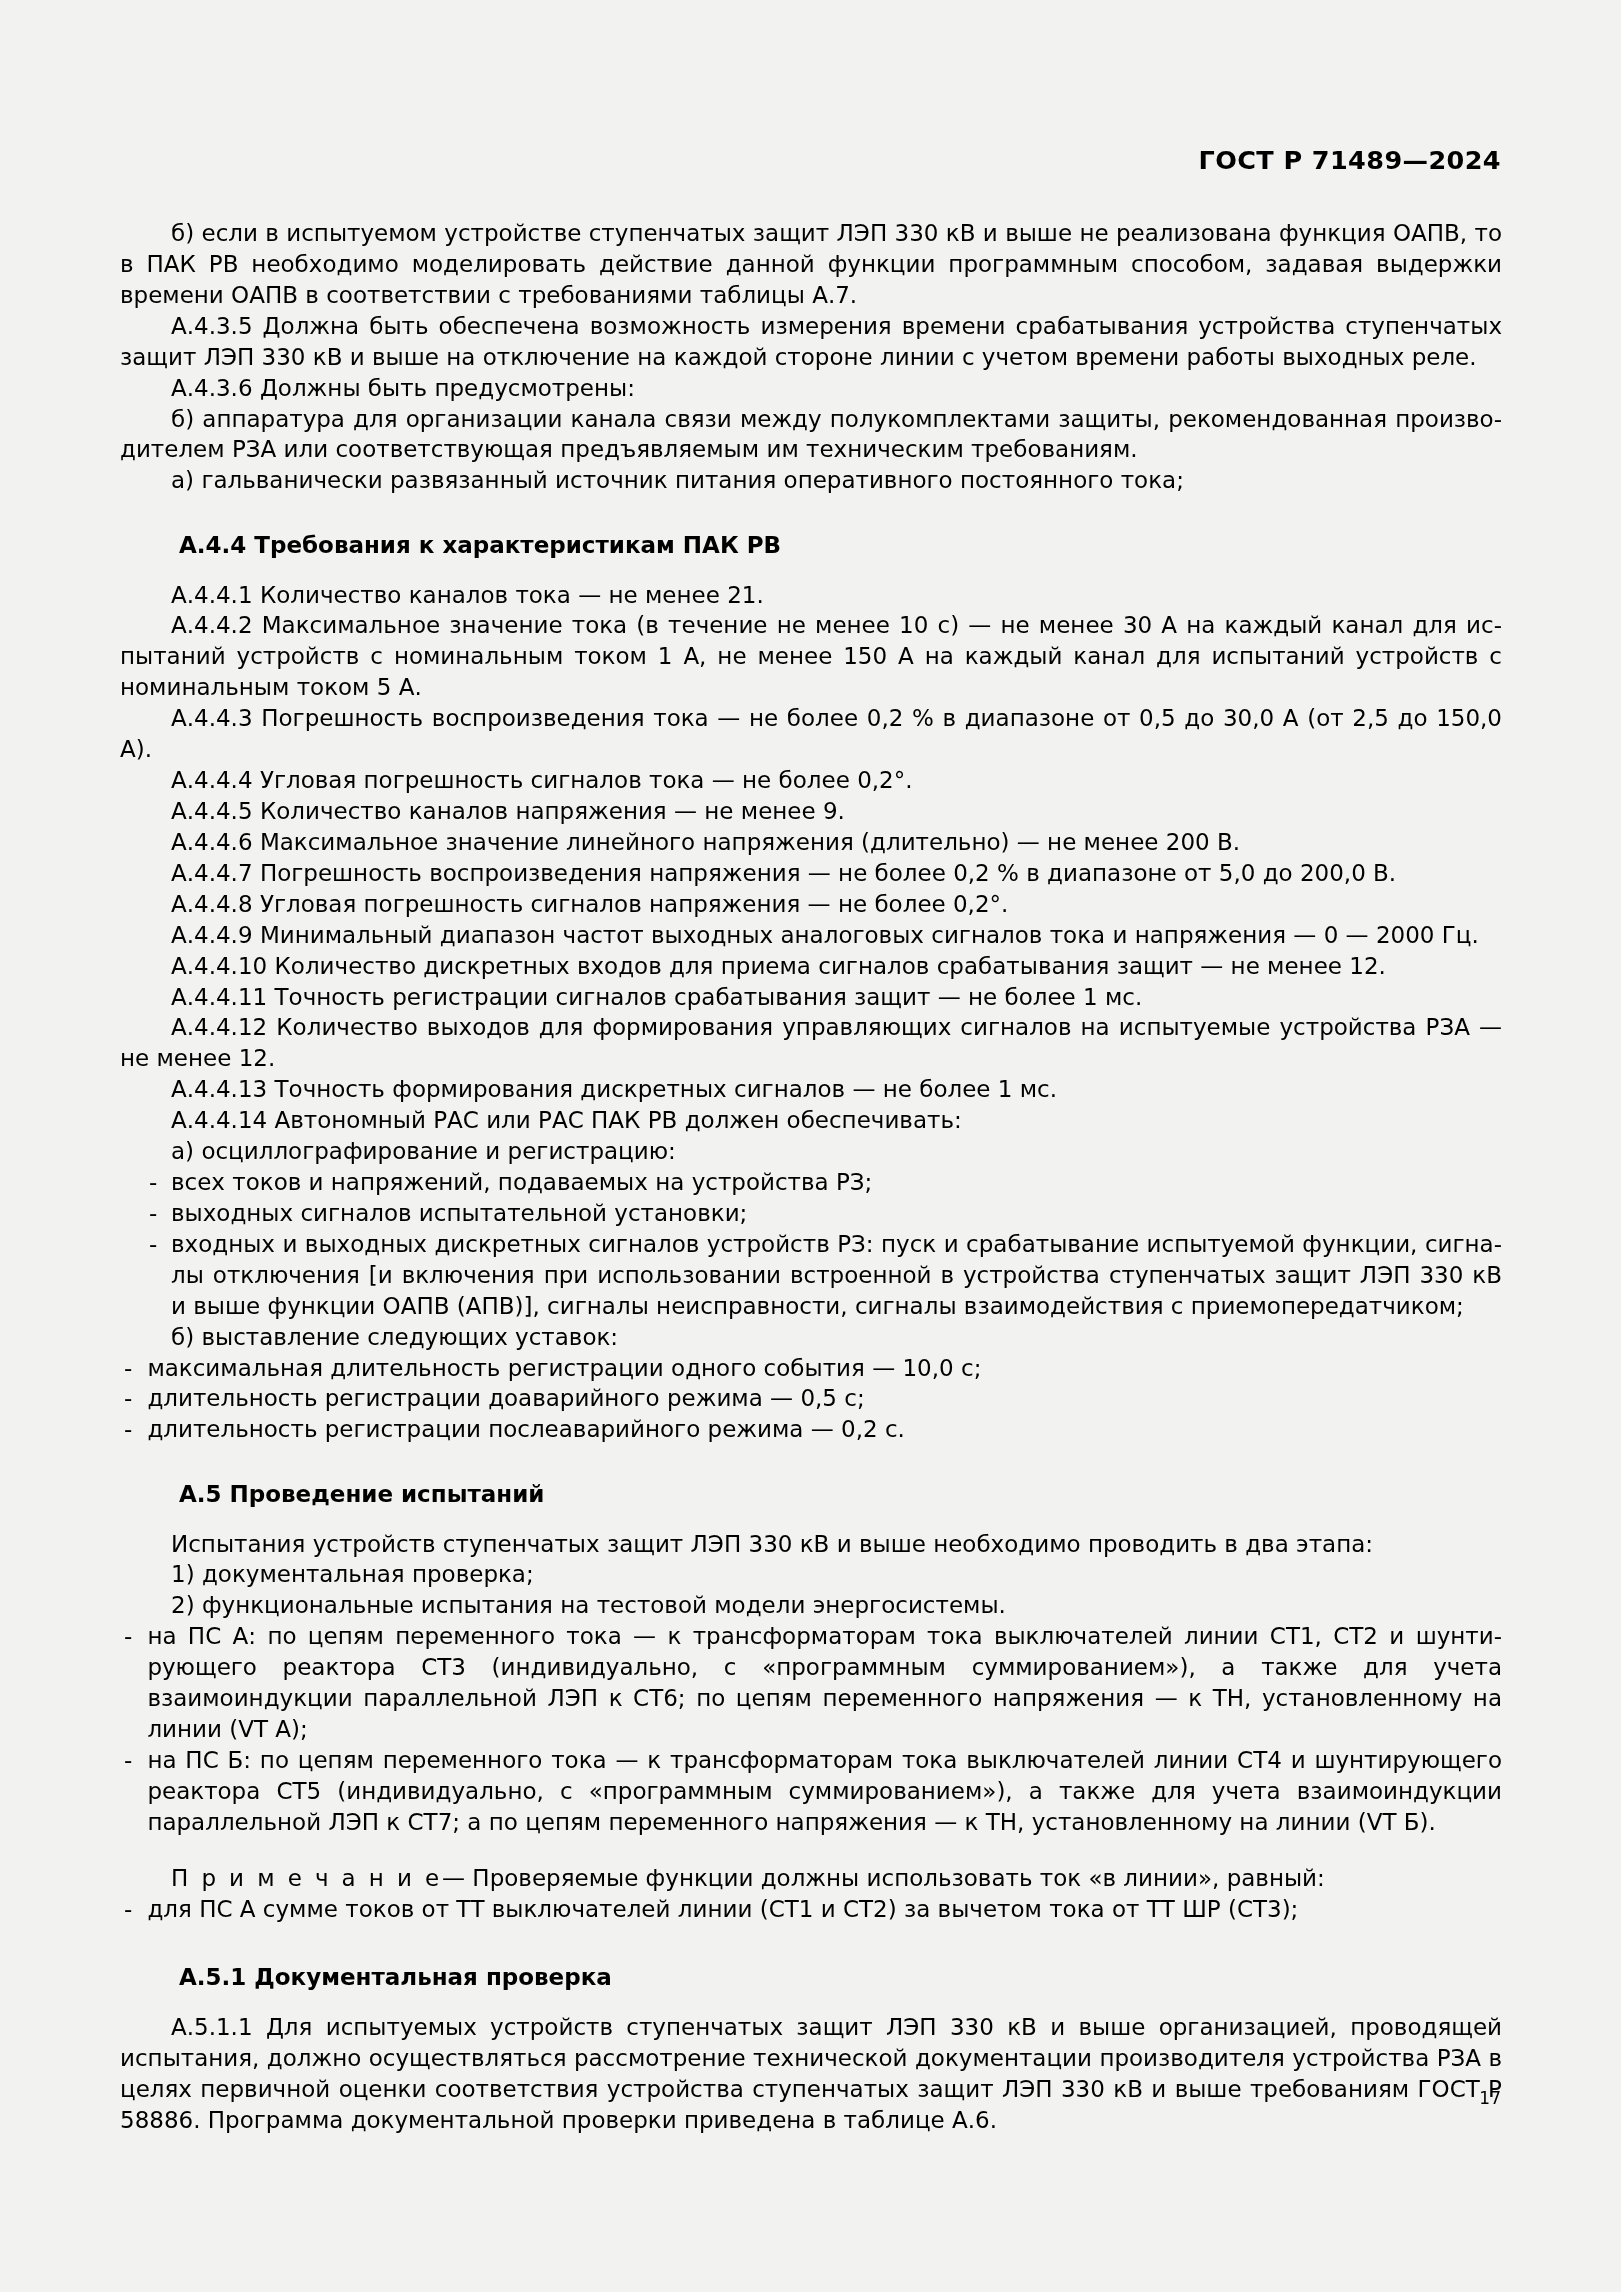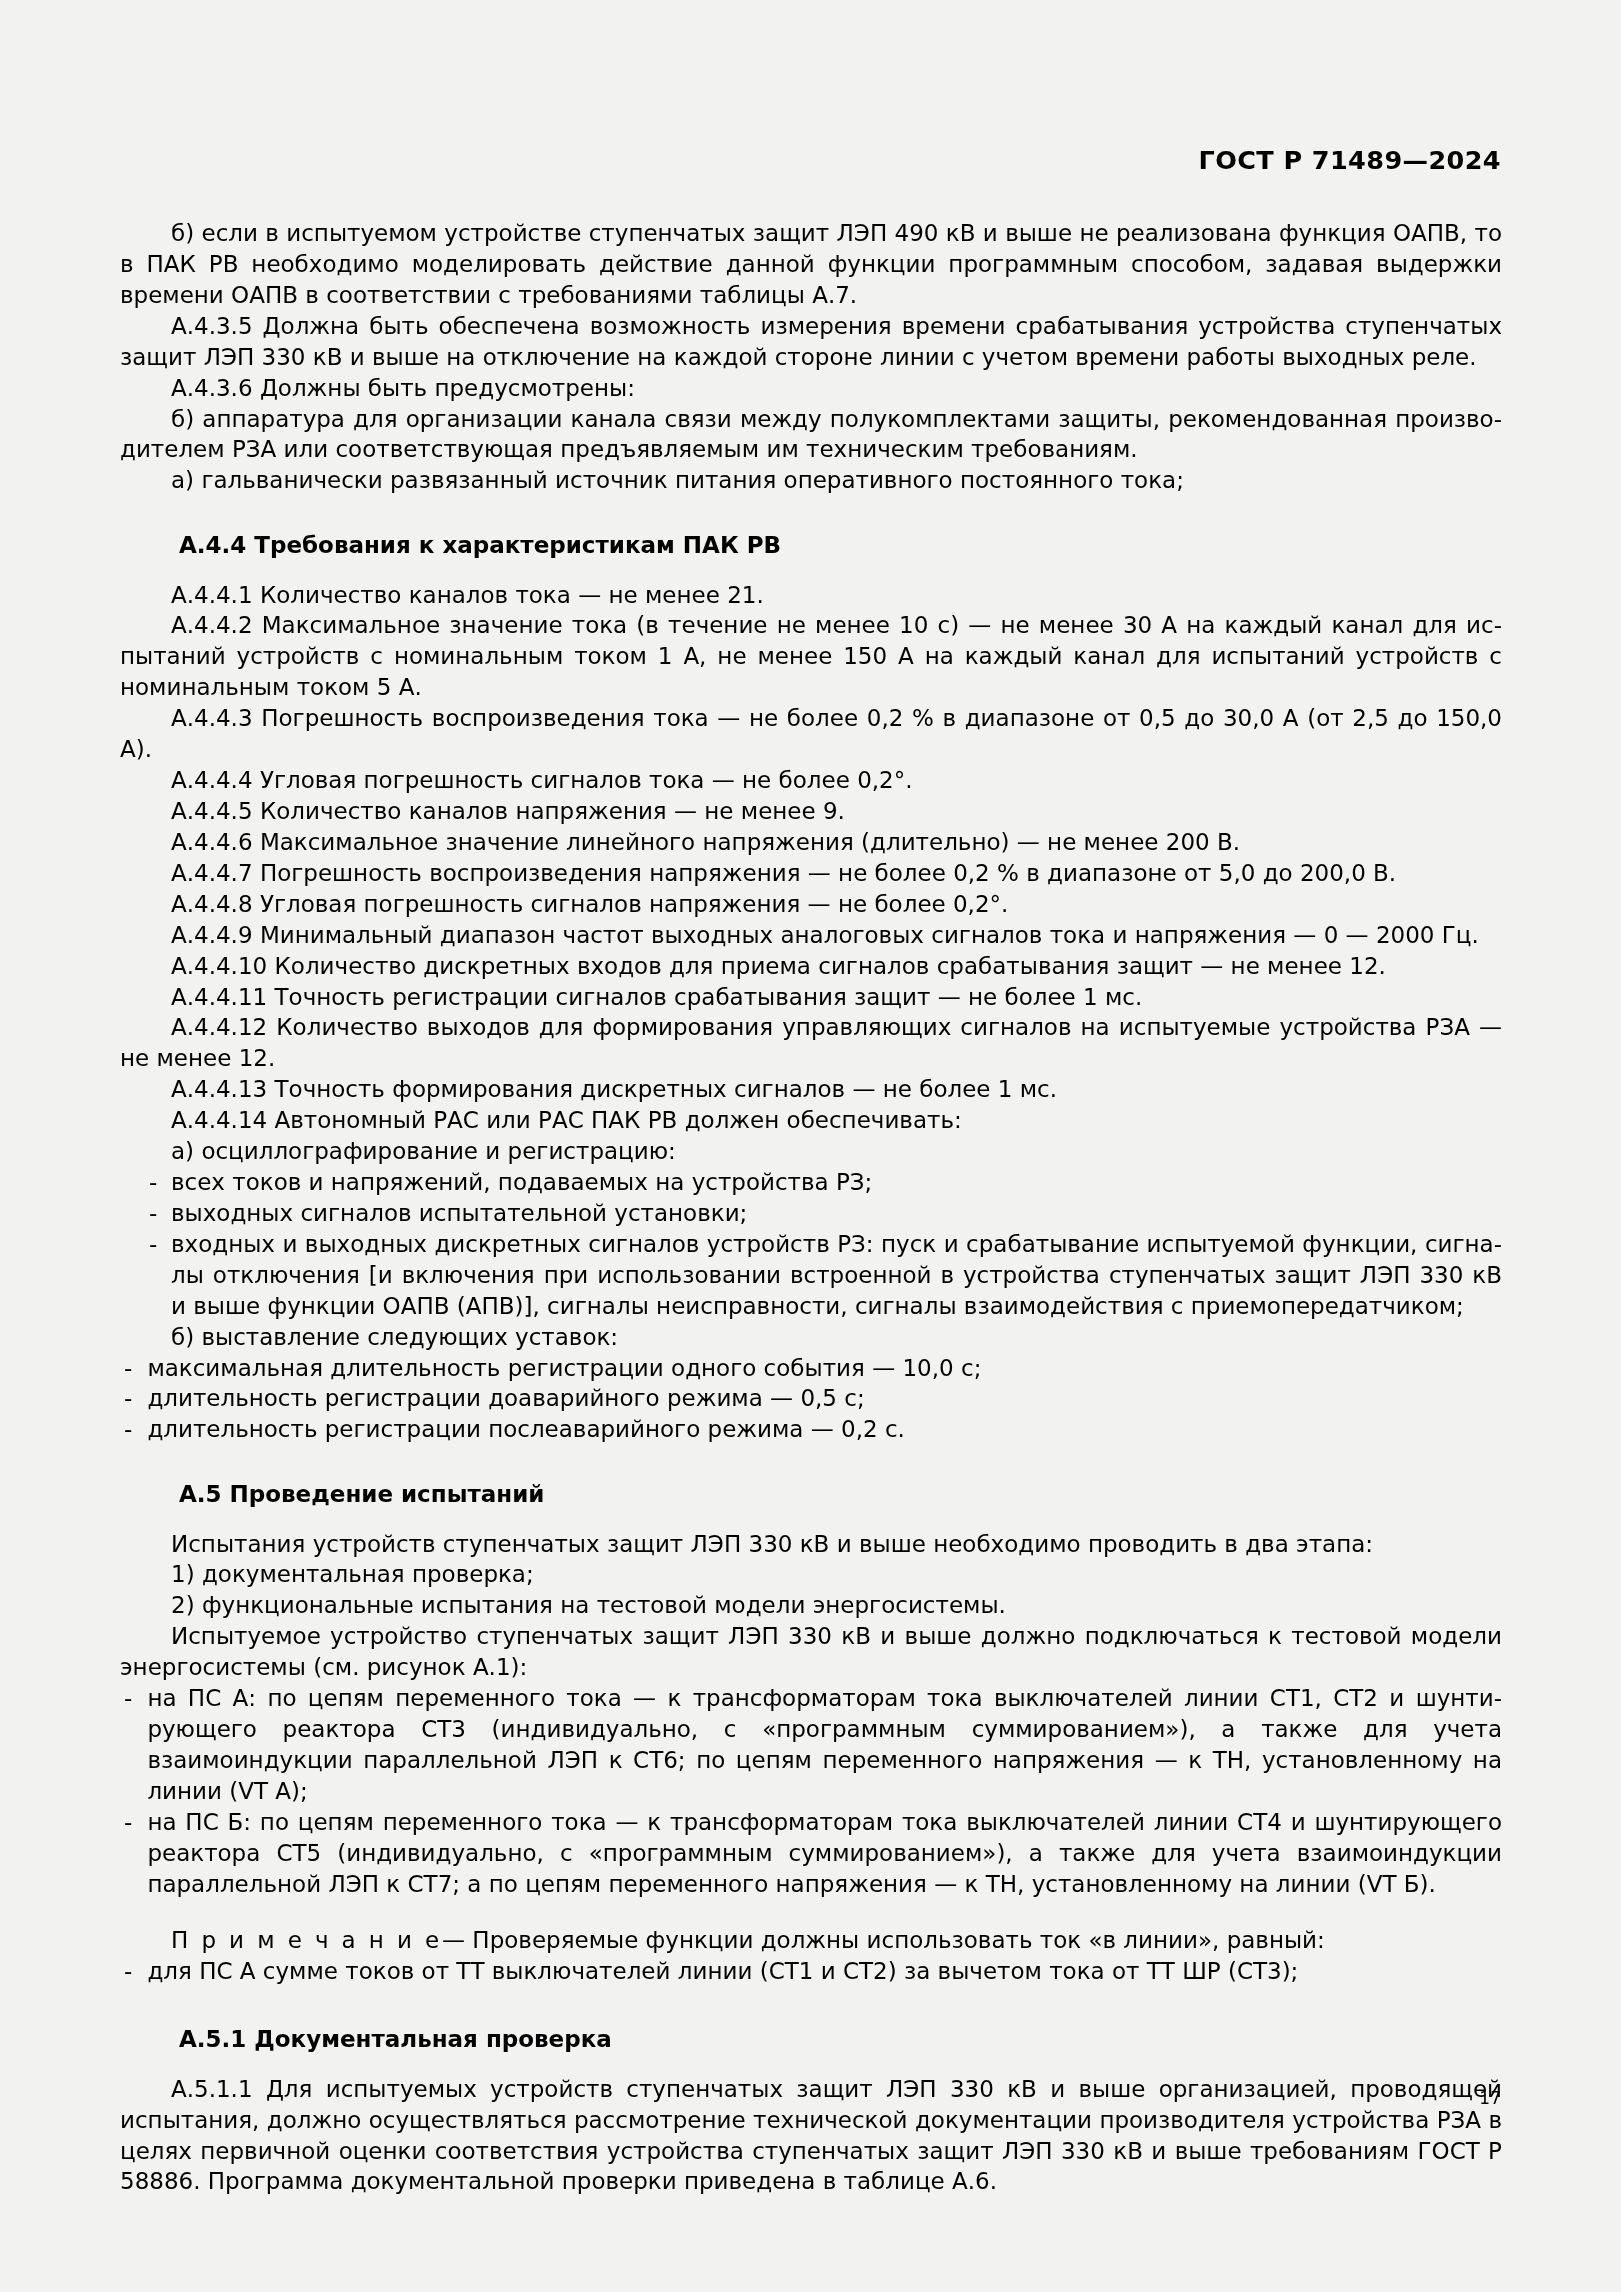--- a/index.html
+++ b/index.html
@@ -92,21 +92,21 @@
 </style>
 </head>
 <body>
 
 <div class="page">
 
   <div class="header">ГОСТ Р 71489—2024</div>
 
   <div class="content">
 
-    <p class="ind">б) если в испытуемом устройстве ступенчатых защит ЛЭП 490 кВ и выше не реализована функция ОАПВ, то в ПАК РВ необходимо моделировать действие данной функции программным способом, задавая выдержки време­ни ОАПВ в соответствии с требованиями таблицы А.7.</p>
+    <p class="ind">б) если в испытуемом устройстве ступенчатых защит ЛЭП 330 кВ и выше не реализована функция ОАПВ, то в ПАК РВ необходимо моделировать действие данной функции программным способом, задавая выдержки време­ни ОАПВ в соответствии с требованиями таблицы А.7.</p>
     <p class="ind">А.4.3.5 Должна быть обеспечена возможность измерения времени срабатывания устройства ступенчатых защит ЛЭП 330 кВ и выше на отключение на каждой стороне линии с учетом времени работы выходных реле.</p>
     <p class="ind">А.4.3.6 Должны быть предусмотрены:</p>
     <p class="ind">б) аппаратура для организации канала связи между полукомплектами защиты, рекомендованная произво­дителем РЗА или соответствующая предъявляемым им техническим требованиям.</p>
     <p class="ind">а) гальванически развязанный источник питания оперативного постоянного тока;</p>
 
     <div class="gap-md"></div>
     <h3>А.4.4 Требования к характеристикам ПАК РВ</h3>
     <div class="gap-sm"></div>
 
     <p class="ind">А.4.4.1 Количество каналов тока — не менее 21.</p>
@@ -132,21 +132,20 @@
     <p class="dash2">длительность регистрации доаварийного режима — 0,5 с;</p>
     <p class="dash2">длительность регистрации послеаварийного режима — 0,2 с.</p>
 
     <div class="gap-md"></div>
     <h3>А.5 Проведение испытаний</h3>
     <div class="gap-sm"></div>
 
     <p class="ind">Испытания устройств ступенчатых защит ЛЭП 330 кВ и выше необходимо проводить в два этапа:</p>
     <p class="ind">1) документальная проверка;</p>
     <p class="ind">2) функциональные испытания на тестовой модели энергосистемы.</p>
-    <p class="ind">Испытуемое устройство ступенчатых защит ЛЭП 330 кВ и выше должно подключаться к тестовой модели энергосистемы (см. рисунок А.1):</p>
     <p class="dash2">на ПС А: по цепям переменного тока — к трансформаторам тока выключателей линии СТ1, СТ2 и шунти­рующего реактора СТ3 (индивидуально, с «программным суммированием»), а также для учета взаимоиндукции параллельной ЛЭП к СТ6; по цепям переменного напряжения — к ТН, установленному на линии (VT А);</p>
     <p class="dash2">на ПС Б: по цепям переменного тока — к трансформаторам тока выключателей линии СТ4 и шунтирующего реактора СТ5 (индивидуально, с «программным суммированием»), а также для учета взаимоиндукции параллель­ной ЛЭП к СТ7; а по цепям переменного напряжения — к ТН, установленному на линии (VT Б).</p>
 
     <div class="gap-md"></div>
     <p class="noind" style="padding-left:51px;"><span class="note-label">П р и м е ч а н и е</span><span>—  Проверяемые функции должны использовать ток «в линии», равный:</span></p>
     <p class="dash2">для ПС А сумме токов от ТТ выключателей линии (СТ1 и СТ2) за вычетом тока от ТТ ШР (СТ3);</p>
 
     <div class="gap-lg"></div>
     <h3>А.5.1 Документальная проверка</h3>
     <div class="gap-sm"></div>

